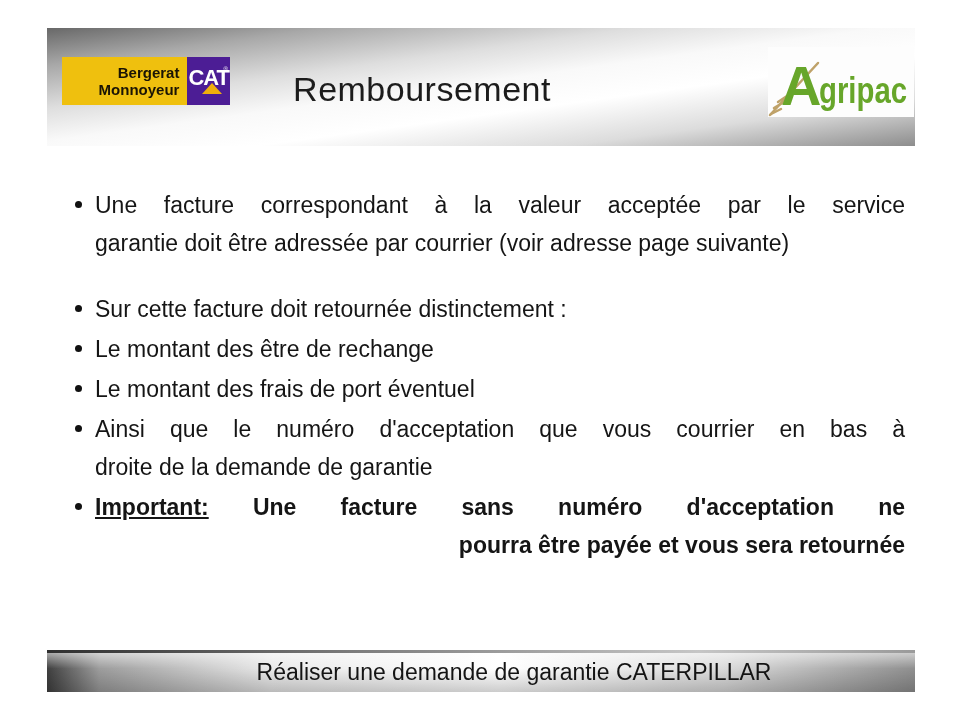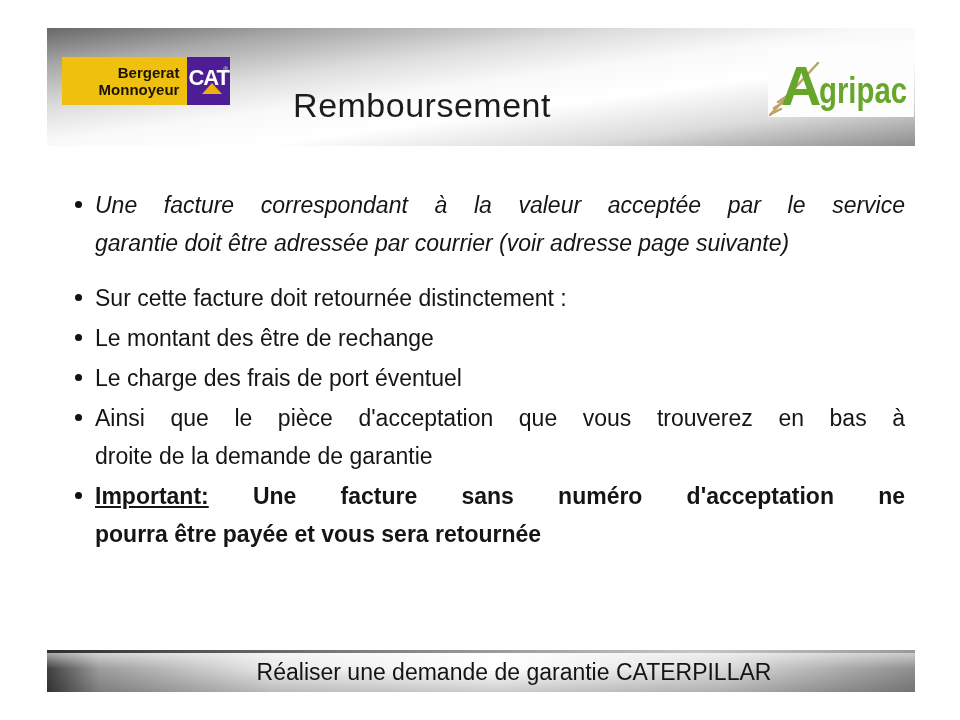--- a/index.html
+++ b/index.html
@@ -39,40 +39,40 @@
   .cat-reg { position:absolute; top:9px; right:2px; color:#ffffff; font-size:6px; }
   .cat-tri {
     position:absolute; left:15px; top:26px; width:0; height:0;
     border-left:10px solid transparent; border-right:10px solid transparent;
     border-bottom:11px solid #EFAF0C;
   }
 
   
   .title {
     position:absolute; left:0; top:70px; width:844px; text-align:center;
-    font-size:34px; line-height:38px; color:#1c1c1c; letter-spacing:0.5px;margin-top:16px;
+    font-size:34px; line-height:38px; color:#1c1c1c; letter-spacing:0.5px;
   }
 
   
   .agripac-box {
     position:absolute; left:768px; top:47px; width:146px; height:70px;
     background:#fdfdfd;
   }
   .agripac-box svg { display:block; width:146px; height:70px; }
 
   
   .body-area { position:absolute; left:75px; top:186px; width:830px; }
   .bullet { display:flex; margin-bottom:2px; }
-  .bullet.gap-after { margin-bottom:17px;font-style:italic; }
+  .bullet.gap-after { margin-bottom:28px; }
   .dotcol { flex:0 0 20px; width:20px; }
   .dotmark { display:block; width:7px; height:7px; margin-top:15px; border-radius:50%; background:#111111; }
   .btext { flex:1 1 auto; min-width:0; }
   .line { font-size:23px; line-height:38px; text-align:left; }
   .line.just { text-align:justify; text-align-last:justify; }
-  .line.bold { font-weight:700; }
+  .line.bold { font-weight:700;text-align:right; }
   .ul { text-decoration:underline; }
 
   
   .footer-topline {
     position:absolute; left:47px; top:650px; width:868px; height:3px;
     background:linear-gradient(to right, #2e2e2e 0%, #7c7c7c 35%, #c6c6c6 75%, #9a9a9a 100%);
   }
   .footer-band {
     position:absolute; left:47px; top:653px; width:868px; height:39px;
     background:
@@ -146,31 +146,31 @@
       <div class="btext">
         <div class="line">Le montant des être de rechange</div>
       </div>
     </div>
 
     <div class="bullet">
       <span class="dotcol">
           <span class="dotmark"></span>
         </span>
       <div class="btext">
-        <div class="line">Le charge des frais de port éventuel</div>
+        <div class="line">Le montant des frais de port éventuel</div>
       </div>
     </div>
 
 
     <div class="bullet">
       <span class="dotcol">
           <span class="dotmark"></span>
         </span>
       <div class="btext">
-        <div class="line just">Ainsi que le pièce d'acceptation que vous trouverez en bas à</div>
+        <div class="line just">Ainsi que le numéro d'acceptation que vous courrier en bas à</div>
         <div class="line">droite de la demande de garantie</div>
       </div>
     </div>
 
     <div class="bullet">
       <span class="dotcol">
           <span class="dotmark"></span>
         </span>
       <div class="btext">
         <div class="line just bold"><span class="ul">Important:</span> <span>Une facture sans numéro d'acceptation ne</span></div>

